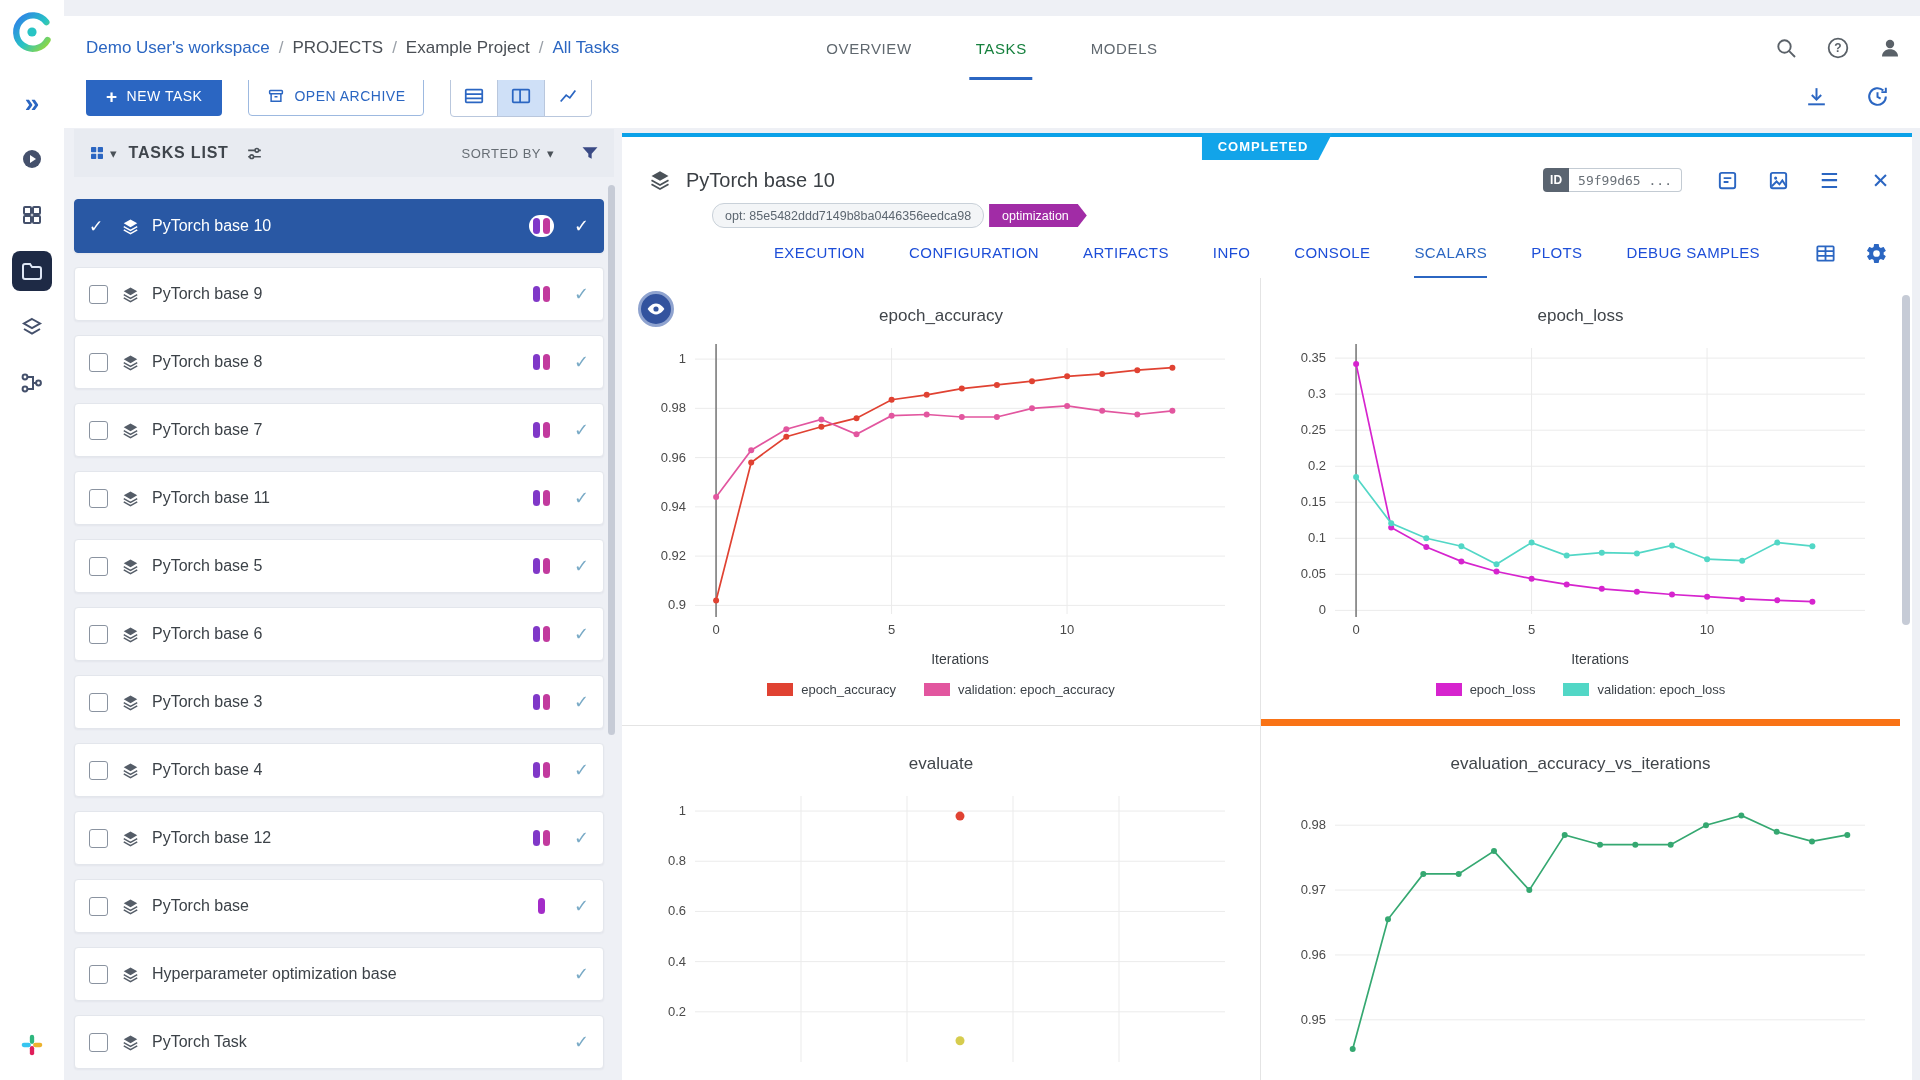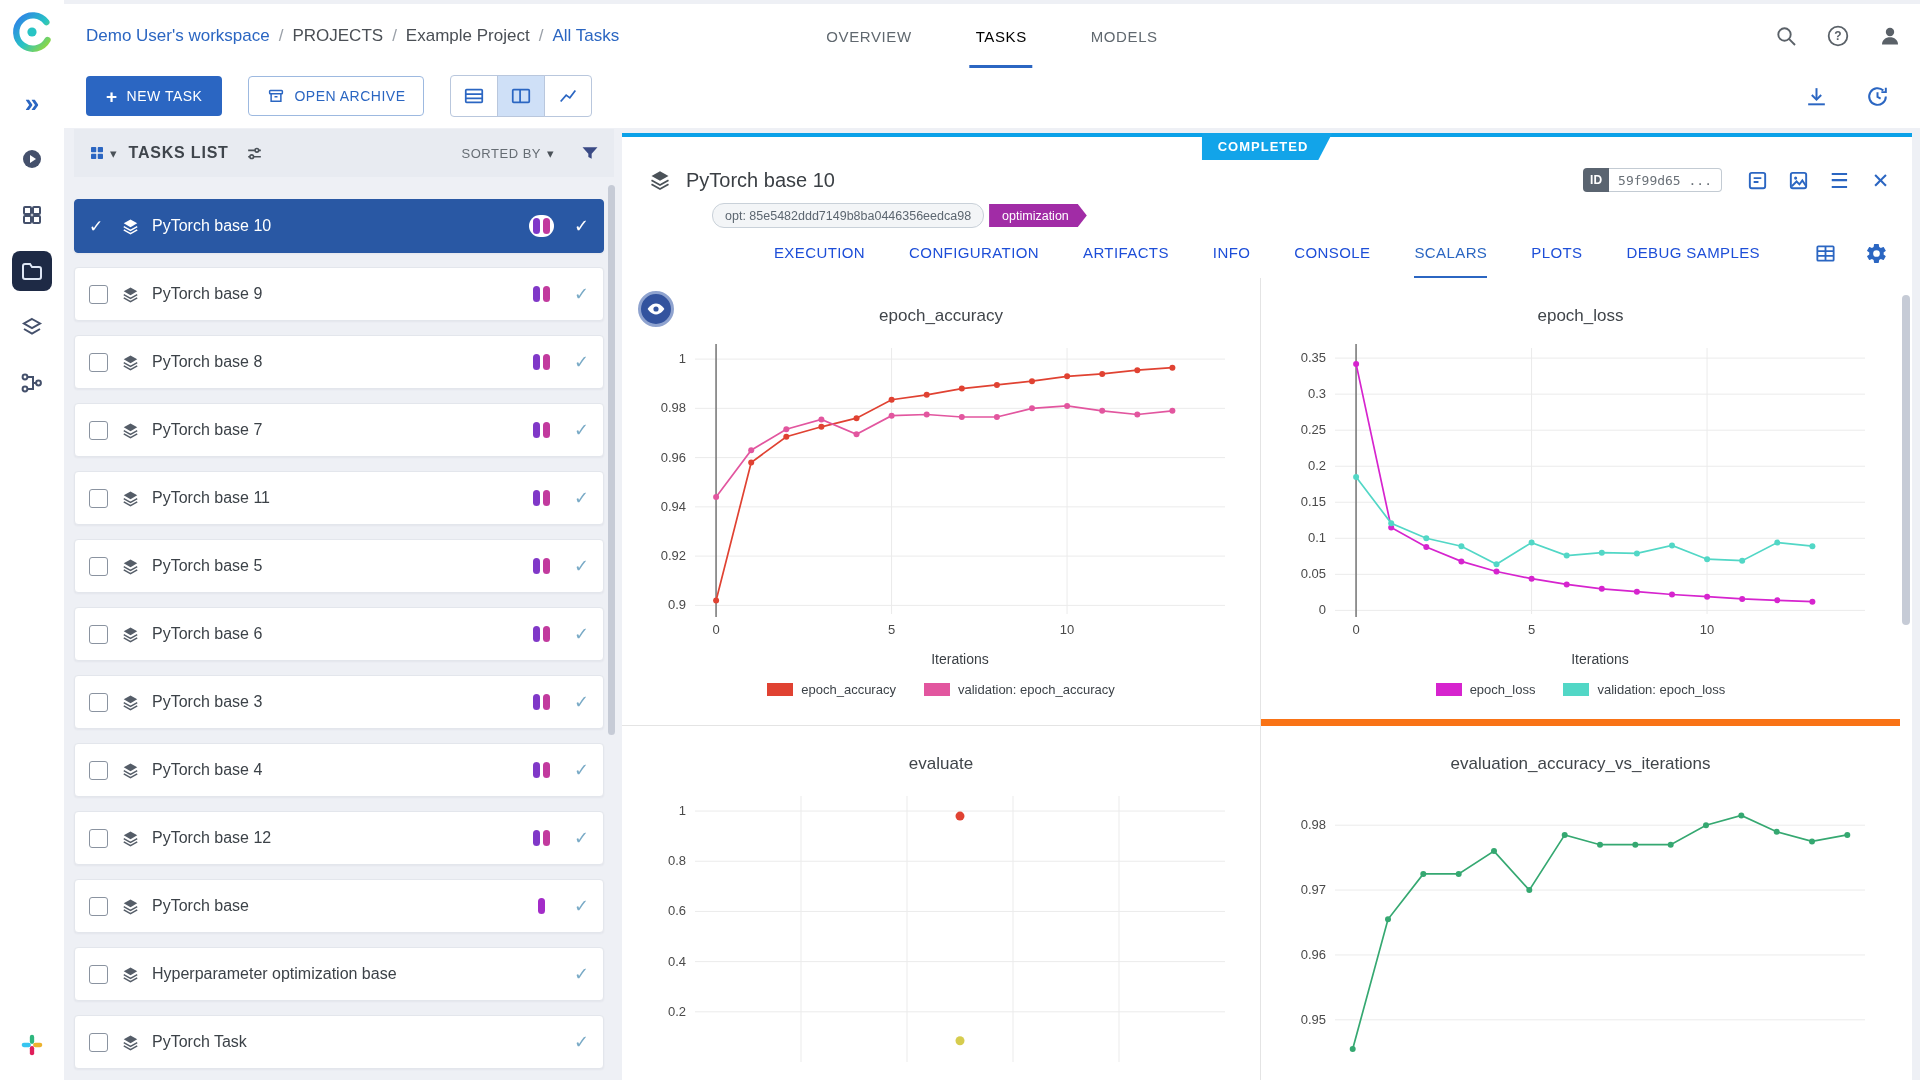--- a/index.html
+++ b/index.html
@@ -12,29 +12,29 @@
   .logo{width:46px;height:46px;margin-top:9px;display:flex;align-items:center;justify-content:center;cursor:pointer;}
   .rail-icons{margin-top:28px;display:flex;flex-direction:column;align-items:center;gap:16px;}
   .ricon{width:40px;height:40px;display:flex;align-items:center;justify-content:center;color:#44506b;cursor:pointer;border-radius:8px;}
   .ricon svg{width:24px;height:24px;}
   .ricon.chev{color:#2b66c2;font-size:26px;font-weight:bold;line-height:1;}
   .ricon.active{background:#1e2a45;}
   .rail-bottom{margin-top:auto;margin-bottom:18px;}
   .rail-bottom svg{width:26px;height:26px;}
 
   
-  .topbar{position:absolute;left:64px;top:4px;right:0;height:64px;background:#fff;z-index:10;
+  .topbar{position:absolute;left:64px;top:16px;right:0;height:64px;background:#fff;z-index:10;
           display:flex;align-items:center;}
   .breadcrumb{display:flex;align-items:center;gap:9px;margin-left:22px;font-size:17px;white-space:nowrap;}
   .bc-item{color:#4a4f55;cursor:pointer;}
   .bc-item.link{color:#2b66c2;}
   .bc-sep{color:#9aa0a8;}
   .htabs{position:absolute;left:50%;transform:translateX(-50%);height:100%;display:flex;gap:52px;align-items:center;}
   .htab{position:relative;height:100%;display:flex;align-items:center;font-size:15px;letter-spacing:.6px;color:#60686f;cursor:pointer;padding:0 6px;}
-  .htab.active{color:#000000;}
+  .htab.active{color:#15803d;}
   .htab.active::after{content:"";position:absolute;left:0;right:0;bottom:0;height:3px;background:#2b66c2;}
   .hicons{margin-left:auto;margin-right:18px;display:flex;gap:28px;align-items:center;color:#5a6168;}
   .hicon{width:24px;height:24px;cursor:pointer;}
   .hicon svg{width:100%;height:100%;}
 
   
   .toolbar{position:absolute;left:64px;top:64px;right:0;height:64px;background:#fff;display:flex;align-items:center;}
   .btn-primary{margin-left:22px;height:40px;padding:0 20px;border:none;border-radius:4px;background:#2b66c2;color:#fff;
         font-size:14px;letter-spacing:.5px;font-family:inherit;display:flex;align-items:center;gap:9px;cursor:pointer;}
   .btn-primary .plus{font-size:19px;font-weight:bold;line-height:1;}
@@ -85,21 +85,21 @@
 
   
   .detail{position:absolute;left:558px;top:5px;right:8px;bottom:0;background:#fff;}
   .blueline{position:absolute;left:0;right:0;top:0;height:4px;background:#0ba1e8;}
   .ribbon{position:absolute;top:0;left:50%;transform:translateX(-50%);height:27px;background:#12a4e9;color:#fff;
           font-size:13px;font-weight:bold;letter-spacing:1px;display:flex;align-items:center;padding:0 24px 0 16px;
           clip-path:polygon(0 0,100% 0,calc(100% - 14px) 100%,0 100%);z-index:3;}
   .dheader{position:absolute;top:28px;left:26px;right:20px;height:38px;display:flex;align-items:center;gap:14px;}
   .dtitle{font-size:20px;color:#3a3f44;}
   .dhicon{color:#4b5258;display:flex;}
-  .dhead-right{margin-left:auto;display:flex;align-items:center;gap:18px;color:#2b66c2;}
+  .dhead-right{margin-left:auto;display:flex;align-items:center;gap:28px;color:#2b66c2;}
   .idpill{display:flex;align-items:stretch;height:24px;margin-right:6px;cursor:pointer;}
   .idlabel{background:#5a6470;color:#fff;font-size:12px;font-weight:bold;display:flex;align-items:center;padding:0 7px;border-radius:4px 0 0 4px;}
   .idval{border:1px solid #c3cbd3;border-left:none;border-radius:0 4px 4px 0;color:#6a7178;
          font-family:"DejaVu Sans Mono","Liberation Mono",monospace;font-size:13px;display:flex;align-items:center;padding:0 9px;}
   .dico{width:23px;height:23px;cursor:pointer;display:flex;align-items:center;justify-content:center;}
   .dico svg{width:100%;height:100%;}
   .dico.txt{font-size:21px;line-height:1;}
   .dtags{position:absolute;top:70px;left:90px;display:flex;gap:5px;align-items:center;}
   .tag{height:23px;display:flex;align-items:center;font-size:12.5px;cursor:pointer;}
   .tag.plain{background:#f3f5f7;border:1px solid #c9d1d9;border-radius:12px;color:#5c6670;padding:0 12px;}

